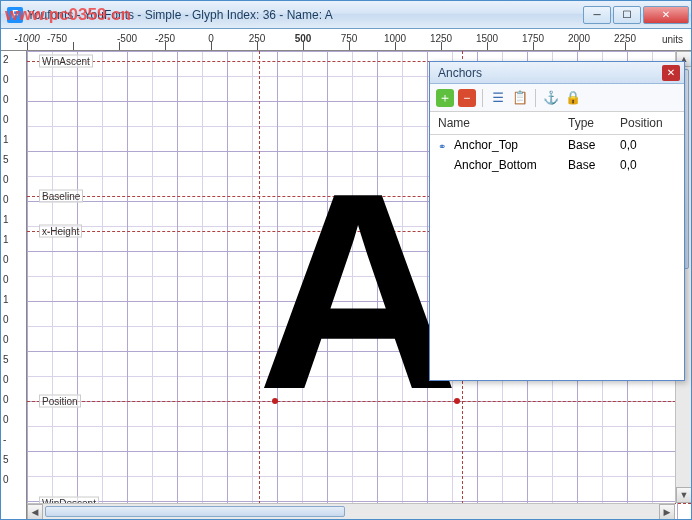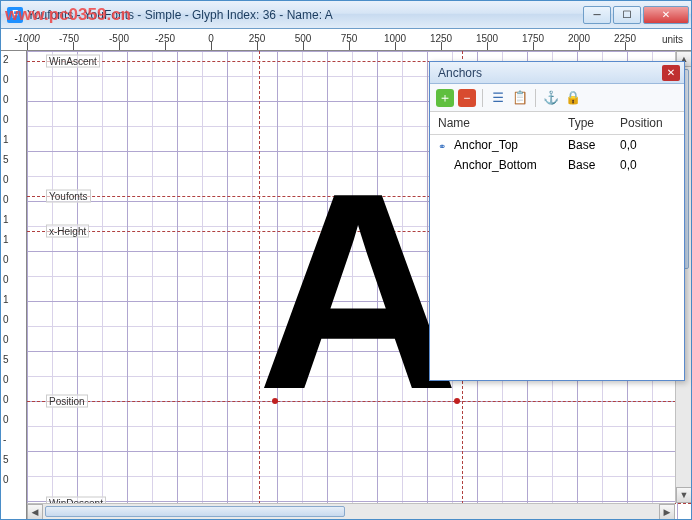--- a/index.html
+++ b/index.html
@@ -18,21 +18,21 @@
 .ruler-h .lbl{position:absolute;bottom:6px;font-size:10px;color:#333;transform:translateX(-50%)}
 .ruler-h .units{position:absolute;right:8px;bottom:5px;font-size:10px;color:#333}
 .workarea{flex:1;display:flex;overflow:hidden;position:relative}
 .ruler-v{width:26px;background:#fff;border-right:1px solid #888;position:relative}
 .ruler-v .lbl{position:absolute;left:2px;font-size:10px;color:#333;transform:translateY(-50%)}
 .canvas{flex:1;position:relative;background:#fff;overflow:hidden}
 .grid-minor{position:absolute;inset:0;background-image:linear-gradient(to right,#d9d2e9 1px,transparent 1px),linear-gradient(to bottom,#d9d2e9 1px,transparent 1px);background-size:25px 25px}
 .grid-major{position:absolute;inset:0;background-image:linear-gradient(to right,#b0a6d0 1px,transparent 1px),linear-gradient(to bottom,#b0a6d0 1px,transparent 1px);background-size:50px 50px}
 .guide-h{position:absolute;left:0;right:0;height:0;border-top:1px dashed #b04040}
 .guide-v{position:absolute;top:0;bottom:0;width:0;border-left:1px dashed #b04040}
-.guide-label{position:absolute;left:19px;font-size:10px;color:#333;background:rgba(255,255,255,0.6);padding:0 2px;border:1px solid #ccc;transform:translateY(-50%)}
+.guide-label{position:absolute;left:12px;font-size:10px;color:#333;background:rgba(255,255,255,0.6);padding:0 2px;border:1px solid #ccc;transform:translateY(-50%)}
 .glyph{position:absolute;font-size:280px;font-family:Arial,sans-serif;font-weight:bold;color:#000;line-height:1;left:230px;top:100px;user-select:none}
 .anchor-pt{position:absolute;width:6px;height:6px;background:#c02020;border-radius:50%;transform:translate(-50%,-50%)}
 .scrollbar-v{position:absolute;right:0;top:0;bottom:16px;width:16px;background:#e9e9e9;border-left:1px solid #c0c0c0}
 .scrollbar-h{position:absolute;left:0;right:16px;bottom:0;height:16px;background:#e9e9e9;border-top:1px solid #c0c0c0}
 .sb-btn{width:16px;height:16px;background:linear-gradient(#f7f7f7,#dcdcdc);border:1px solid #b0b0b0;display:flex;align-items:center;justify-content:center;font-size:9px;color:#555;position:absolute}
 .sb-thumb{position:absolute;background:linear-gradient(#e6eef8,#c7d9ee);border:1px solid #89a9cc;border-radius:2px}
 .panel{position:absolute;top:60px;left:428px;width:256px;height:320px;border:1px solid #5a8acc;background:#fff;box-shadow:2px 2px 6px rgba(0,0,0,0.25);display:flex;flex-direction:column}
 .panel-title{height:22px;background:linear-gradient(#eaf2fb,#cfe0f3);display:flex;align-items:center;padding:0 4px 0 8px;border-bottom:1px solid #9bb9dc}
 .panel-title span{flex:1;color:#2a4365}
 .panel-close{width:18px;height:16px;background:#c03030;color:#fff;display:flex;align-items:center;justify-content:center;font-size:10px;border-radius:2px;cursor:pointer}
@@ -71,31 +71,31 @@
       <div class="win-btn min-btn">─</div>
       <div class="win-btn max-btn">☐</div>
       <div class="win-btn close-btn">✕</div>
     </div>
   </div>
 
   <div class="ruler-h">
     <span class="units">units</span>
   <div class="lbl" style="left: 26px; font-style: italic;">-1000</div>
       <div class="tick major" style="left: 26px;"></div>
-      <div class="lbl" style="left: 68px; text-align: center;">-750</div>
+      <div class="lbl" style="left: 56px; text-align: center;">-750</div>
       <div class="tick major" style="left: 72px;"></div>
-      <div class="lbl" style="left: 118px; margin-top: 28px;">-500</div>
+      <div class="lbl" style="left: 126px; margin-top: 28px;">-500</div>
       <div class="tick major" style="left: 118px;"></div>
       <div class="lbl" style="left: 164px;">-250</div>
       <div class="tick major" style="left: 164px;"></div>
       <div class="lbl" style="left: 210px;">0</div>
       <div class="tick major" style="left: 210px;"></div>
       <div class="lbl" style="left: 256px;">250</div>
       <div class="tick major" style="left: 256px;"></div>
-      <div class="lbl" style="left: 302px;">500</div>
+      <div class="lbl" style="left: 302px; font-weight: bold;">500</div>
       <div class="tick major" style="left: 302px;"></div>
       <div class="lbl" style="left: 348px;">750</div>
       <div class="tick major" style="left: 348px;"></div>
       <div class="lbl" style="left: 394px;">1000</div>
       <div class="tick major" style="left: 394px;"></div>
       <div class="lbl" style="left: 440px;">1250</div>
       <div class="tick major" style="left: 440px;"></div>
       <div class="lbl" style="left: 486px;">1500</div>
       <div class="tick major" style="left: 486px;"></div>
       <div class="lbl" style="left: 532px; text-align: center;">1750</div>
@@ -132,21 +132,21 @@
         <div class="lbl" style="top: 428px;">0</div>
       </div>
     <div class="canvas">
       <div class="grid-minor"></div>
       <div class="grid-major"></div>
 
       <div class="guide-h" style="top:10px"></div>
       <div class="guide-label" style="top:10px">WinAscent</div>
 
       <div class="guide-h" style="top:145px"></div>
-      <div class="guide-label" style="top:145px">Youfonts</div>
+      <div class="guide-label" style="top:145px">Baseline</div>
 
       <div class="guide-h" style="top:180px"></div>
       <div class="guide-label" style="top:180px">x-Height</div>
 
       <div class="guide-h" style="top:350px"></div>
       <div class="guide-label" style="top:350px">Position</div>
 
       <div class="guide-h" style="top:452px"></div>
       <div class="guide-label" style="top:452px">WinDescent</div>
 

